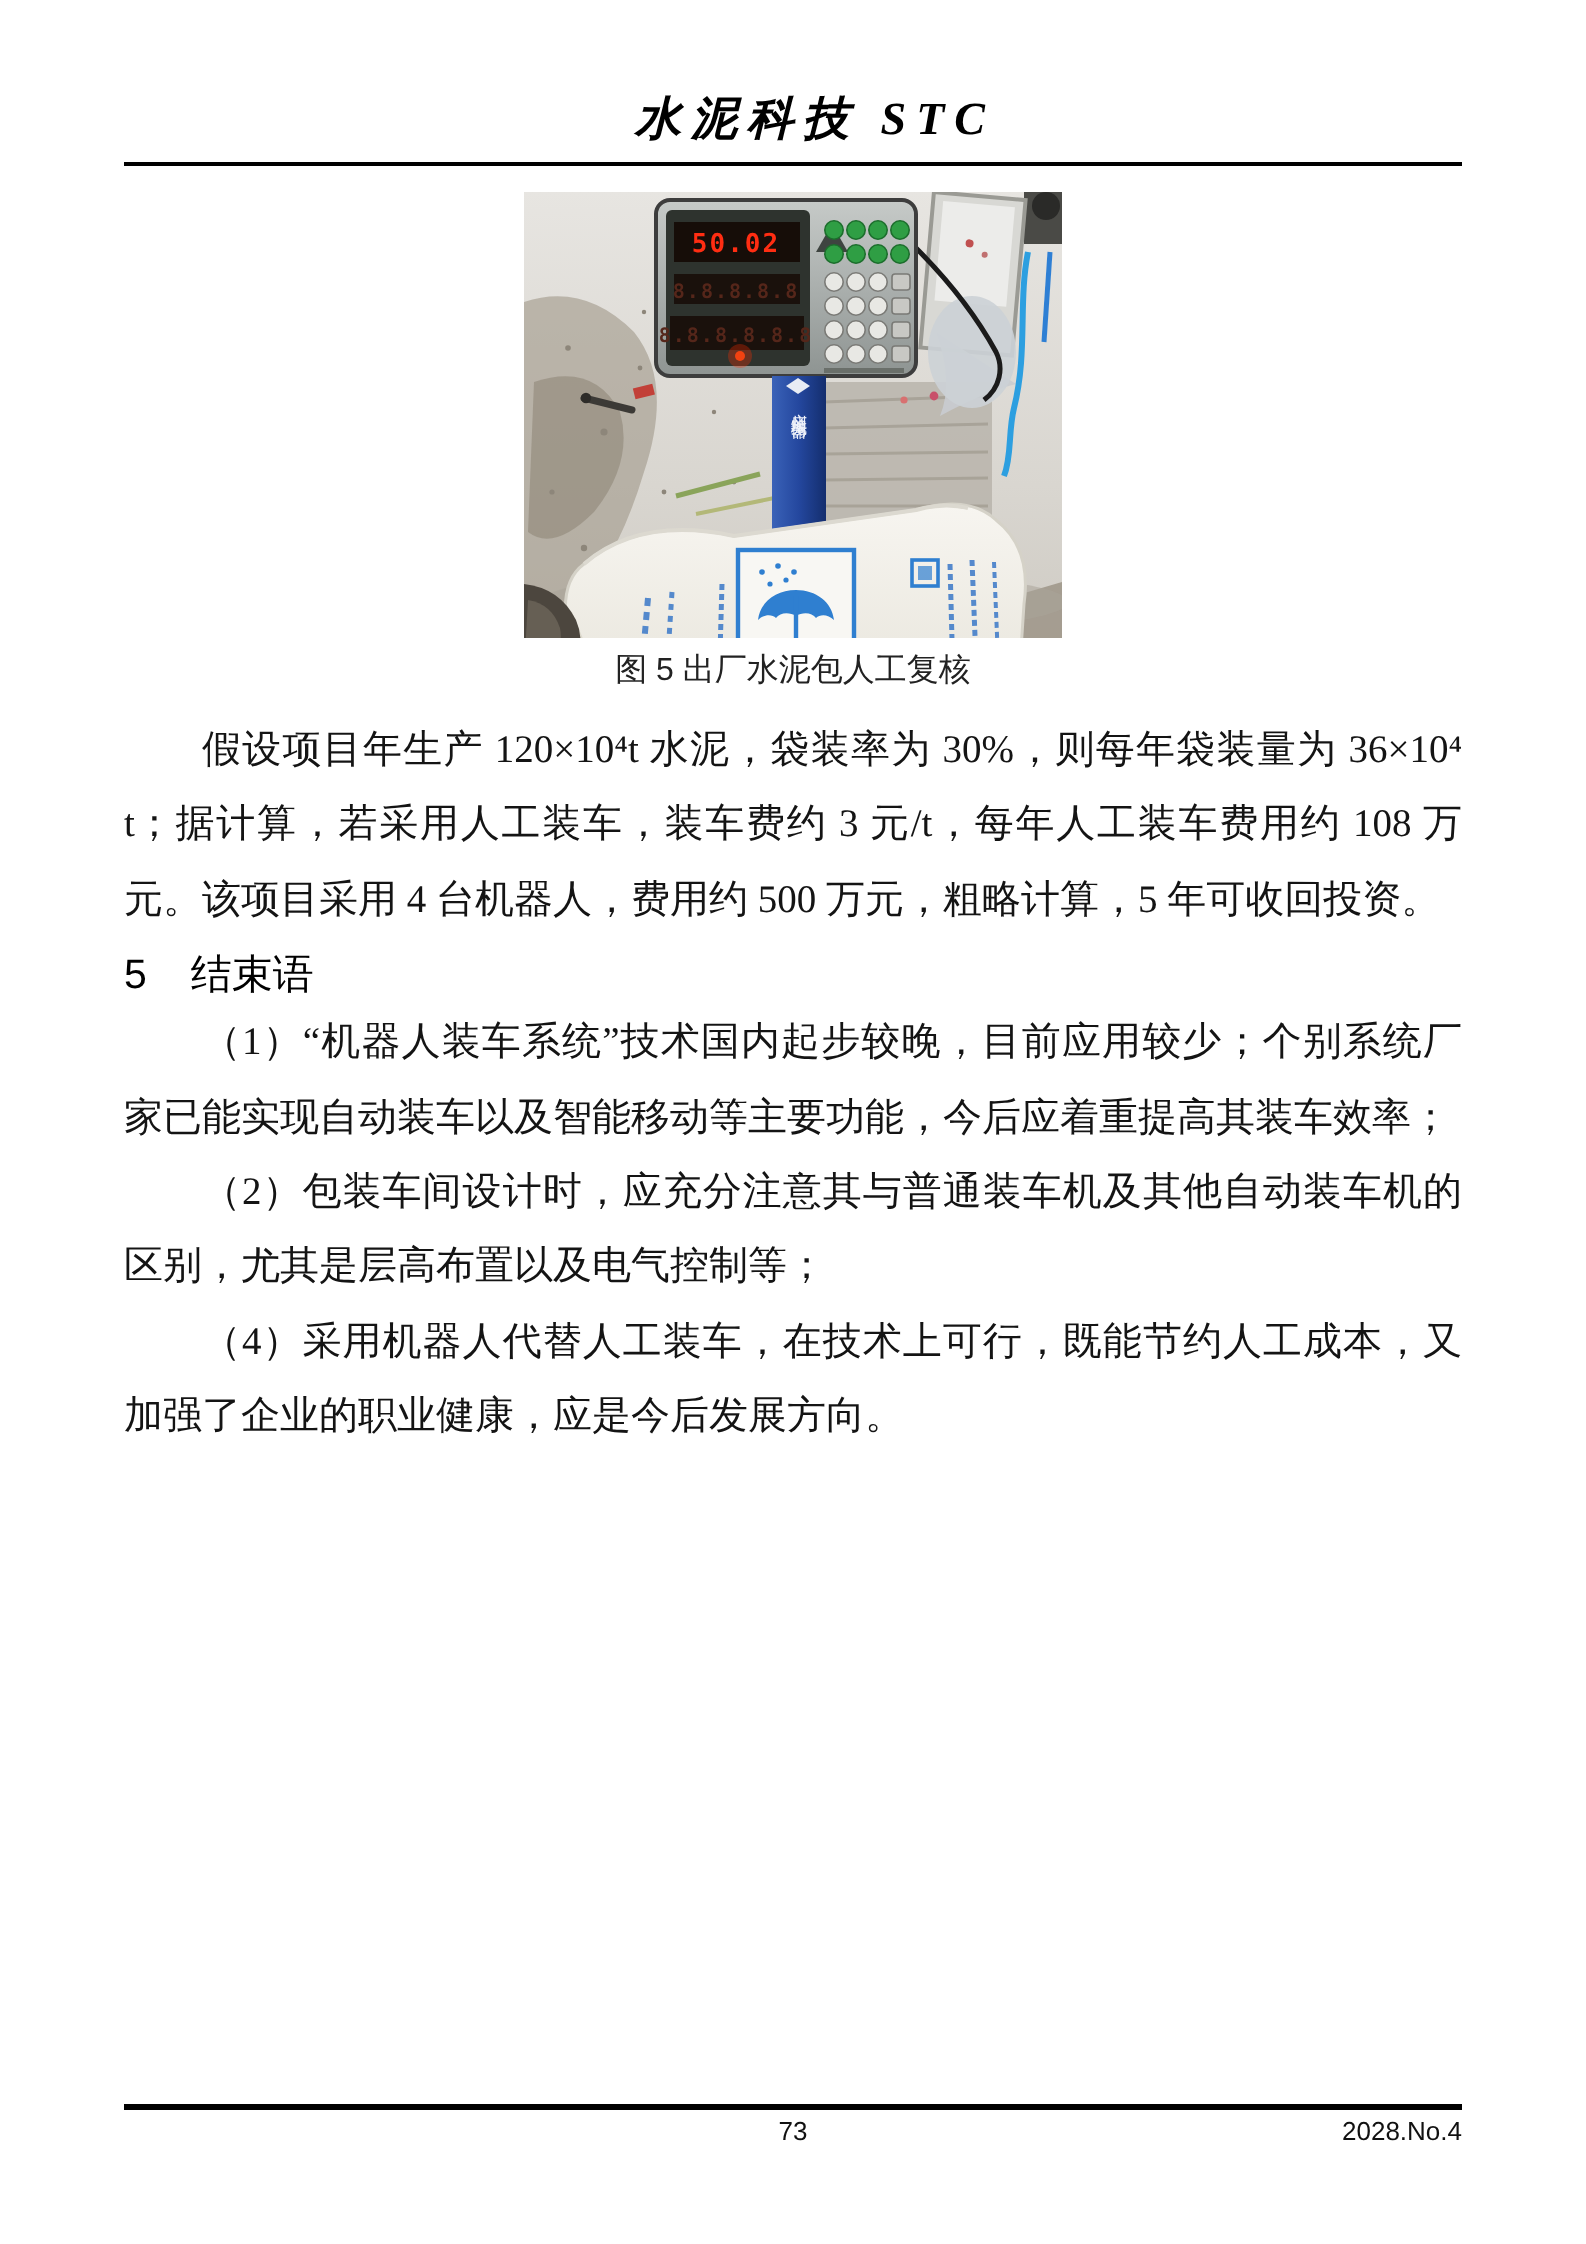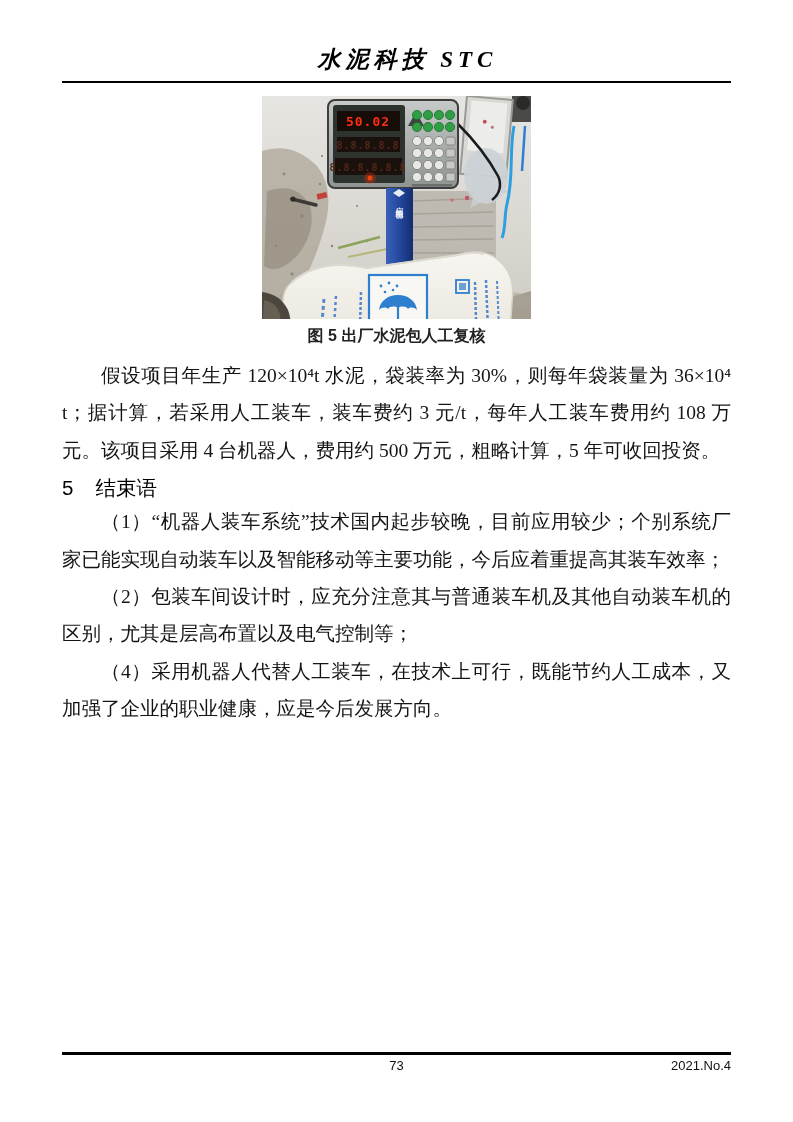--- a/index.html
+++ b/index.html
@@ -56,21 +56,20 @@
     margin: 0 auto;
     overflow: hidden;
   }
   .photo svg { display: block; }
   .figure-caption {
     font-family: "Liberation Sans", "DejaVu Sans", sans-serif;
     font-size: 16px;
     line-height: 30px;
     margin-top: 2px;
     color: #222;
-    font-weight: bold;
   }
   
   .section-heading {
     margin: 4px 0 0 0;
     font-family: "Liberation Sans", "DejaVu Sans", sans-serif;
     font-size: 20.5px;
     font-weight: normal;
     line-height: 30px;
     color: #000;
   }
@@ -314,16 +313,16 @@
 
     <p class="body-para">（1）“机器人装车系统”技术国内起步较晚，目前应用较少；个别系统厂家已能实现自动装车以及智能移动等主要功能，今后应着重提高其装车效率；</p>
     <p class="body-para">（2）包装车间设计时，应充分注意其与普通装车机及其他自动装车机的区别，尤其是层高布置以及电气控制等；</p>
     <p class="body-para">（4）采用机器人代替人工装车，在技术上可行，既能节约人工成本，又加强了企业的职业健康，应是今后发展方向。</p>
 
   </div>
 
   <div class="footer-rule"></div>
   <div class="footer-row">
     <span class="page-number">73</span>
-    <span class="issue">2021.No.4</span>
+    <span class="issue">2028.No.4</span>
   </div>
 
 </div>
 
 </body></html>

